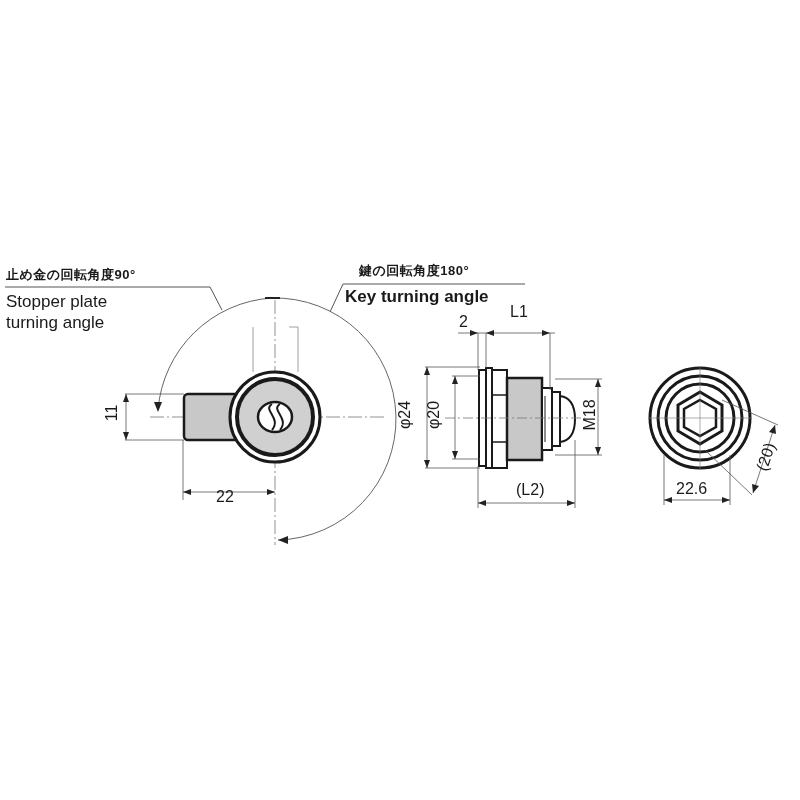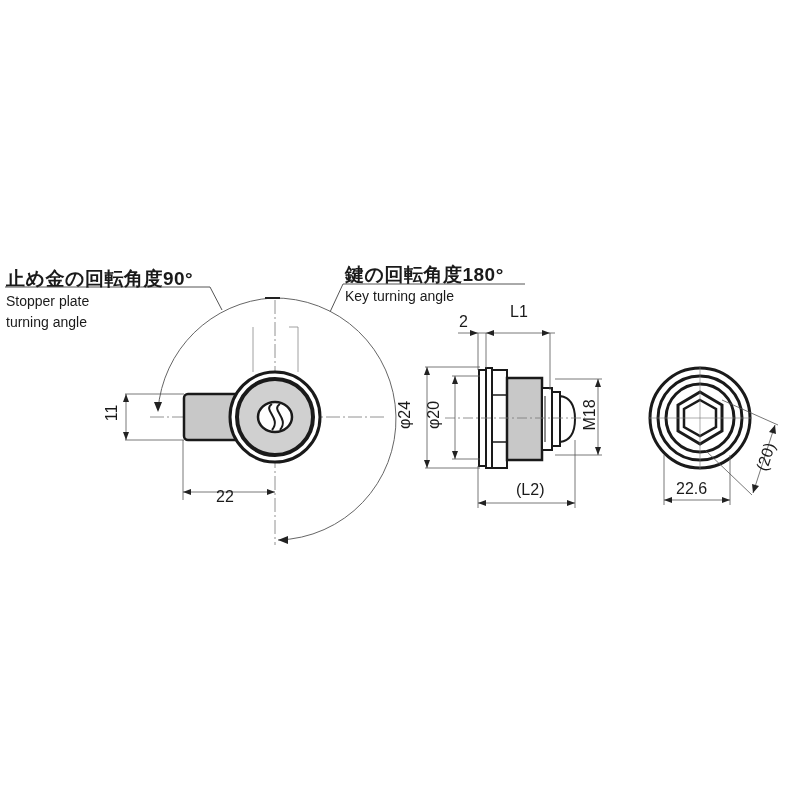--- a/index.html
+++ b/index.html
@@ -1,20 +1,20 @@
 <!DOCTYPE html>
 <html><head>
 <meta charset="utf-8">
 <style>
   html, body { margin: 0; padding: 0; background: #ffffff; }
   body { width: 800px; height: 800px; position: relative; overflow: hidden; font-family: "Liberation Sans", sans-serif; }
   svg { position: absolute; left: 0; top: 0; }
   .lbl { position: absolute; color: #1a1a1a; white-space: nowrap; font-family: "Liberation Sans", sans-serif; }
-  .jp { font-size: 19px; font-weight: bold; letter-spacing: 0.5px; }
-  .en { font-size: 14px; line-height: 21px; }
+  .jp { font-size: 13px; font-weight: bold; letter-spacing: 0.5px; }
+  .en { font-size: 17px; line-height: 21px; }
   .dim { font-size: 16px; }
   .vert { transform-origin: center center; transform: rotate(-90deg); }
 </style>
 </head>
 <body>
 
 <svg width="800" height="800" viewBox="0 0 800 800" xmlns="http://www.w3.org/2000/svg">
 
   <g>
 
@@ -128,22 +128,22 @@
     <line x1="775" y1="425" x2="753" y2="493" stroke="#555" stroke-width="0.8"></line>
     <polygon points="775,425 769,432 776,434" fill="#222"></polygon>
     <polygon points="753,493 752,484 759,486" fill="#222"></polygon>
   </g>
 </svg>
 
 <div class="lbl jp" style="left:6px; top:266px;">止め金の回転角度90°</div>
 <div class="lbl en" style="left:6px; top:291px;">Stopper plate</div>
 <div class="lbl en" style="left:6px; top:312px;text-align:right;">turning angle</div>
 
-<div class="lbl jp" style="left:345px; top:262px;">鍵の回転角度180°</div>
-<div class="lbl en" style="left:345px; top:286px;">Key turning angle</div>
+<div class="lbl jp" style="left:359px; top:262px;">鍵の回転角度180°</div>
+<div class="lbl en" style="left:345px; top:286px;font-weight:bold;">Key turning angle</div>
 
 <div class="lbl dim vert" style="left:104px; top:404px;">11</div>
 <div class="lbl dim" style="left:216px; top:488px;">22</div>
 
 <div class="lbl dim" style="left:459px; top:313px;">2</div>
 <div class="lbl dim" style="left:510px; top:303px;"><span>L1</span></div>
 <div class="lbl dim" style="left:516px; top:481px;">(L2)</div>
 <div class="lbl dim vert" style="left:391px; top:406px;">φ24</div>
 <div class="lbl dim vert" style="left:420px; top:406px;">φ20</div>
 <div class="lbl dim vert" style="left:574px; top:406px;">M18</div>

